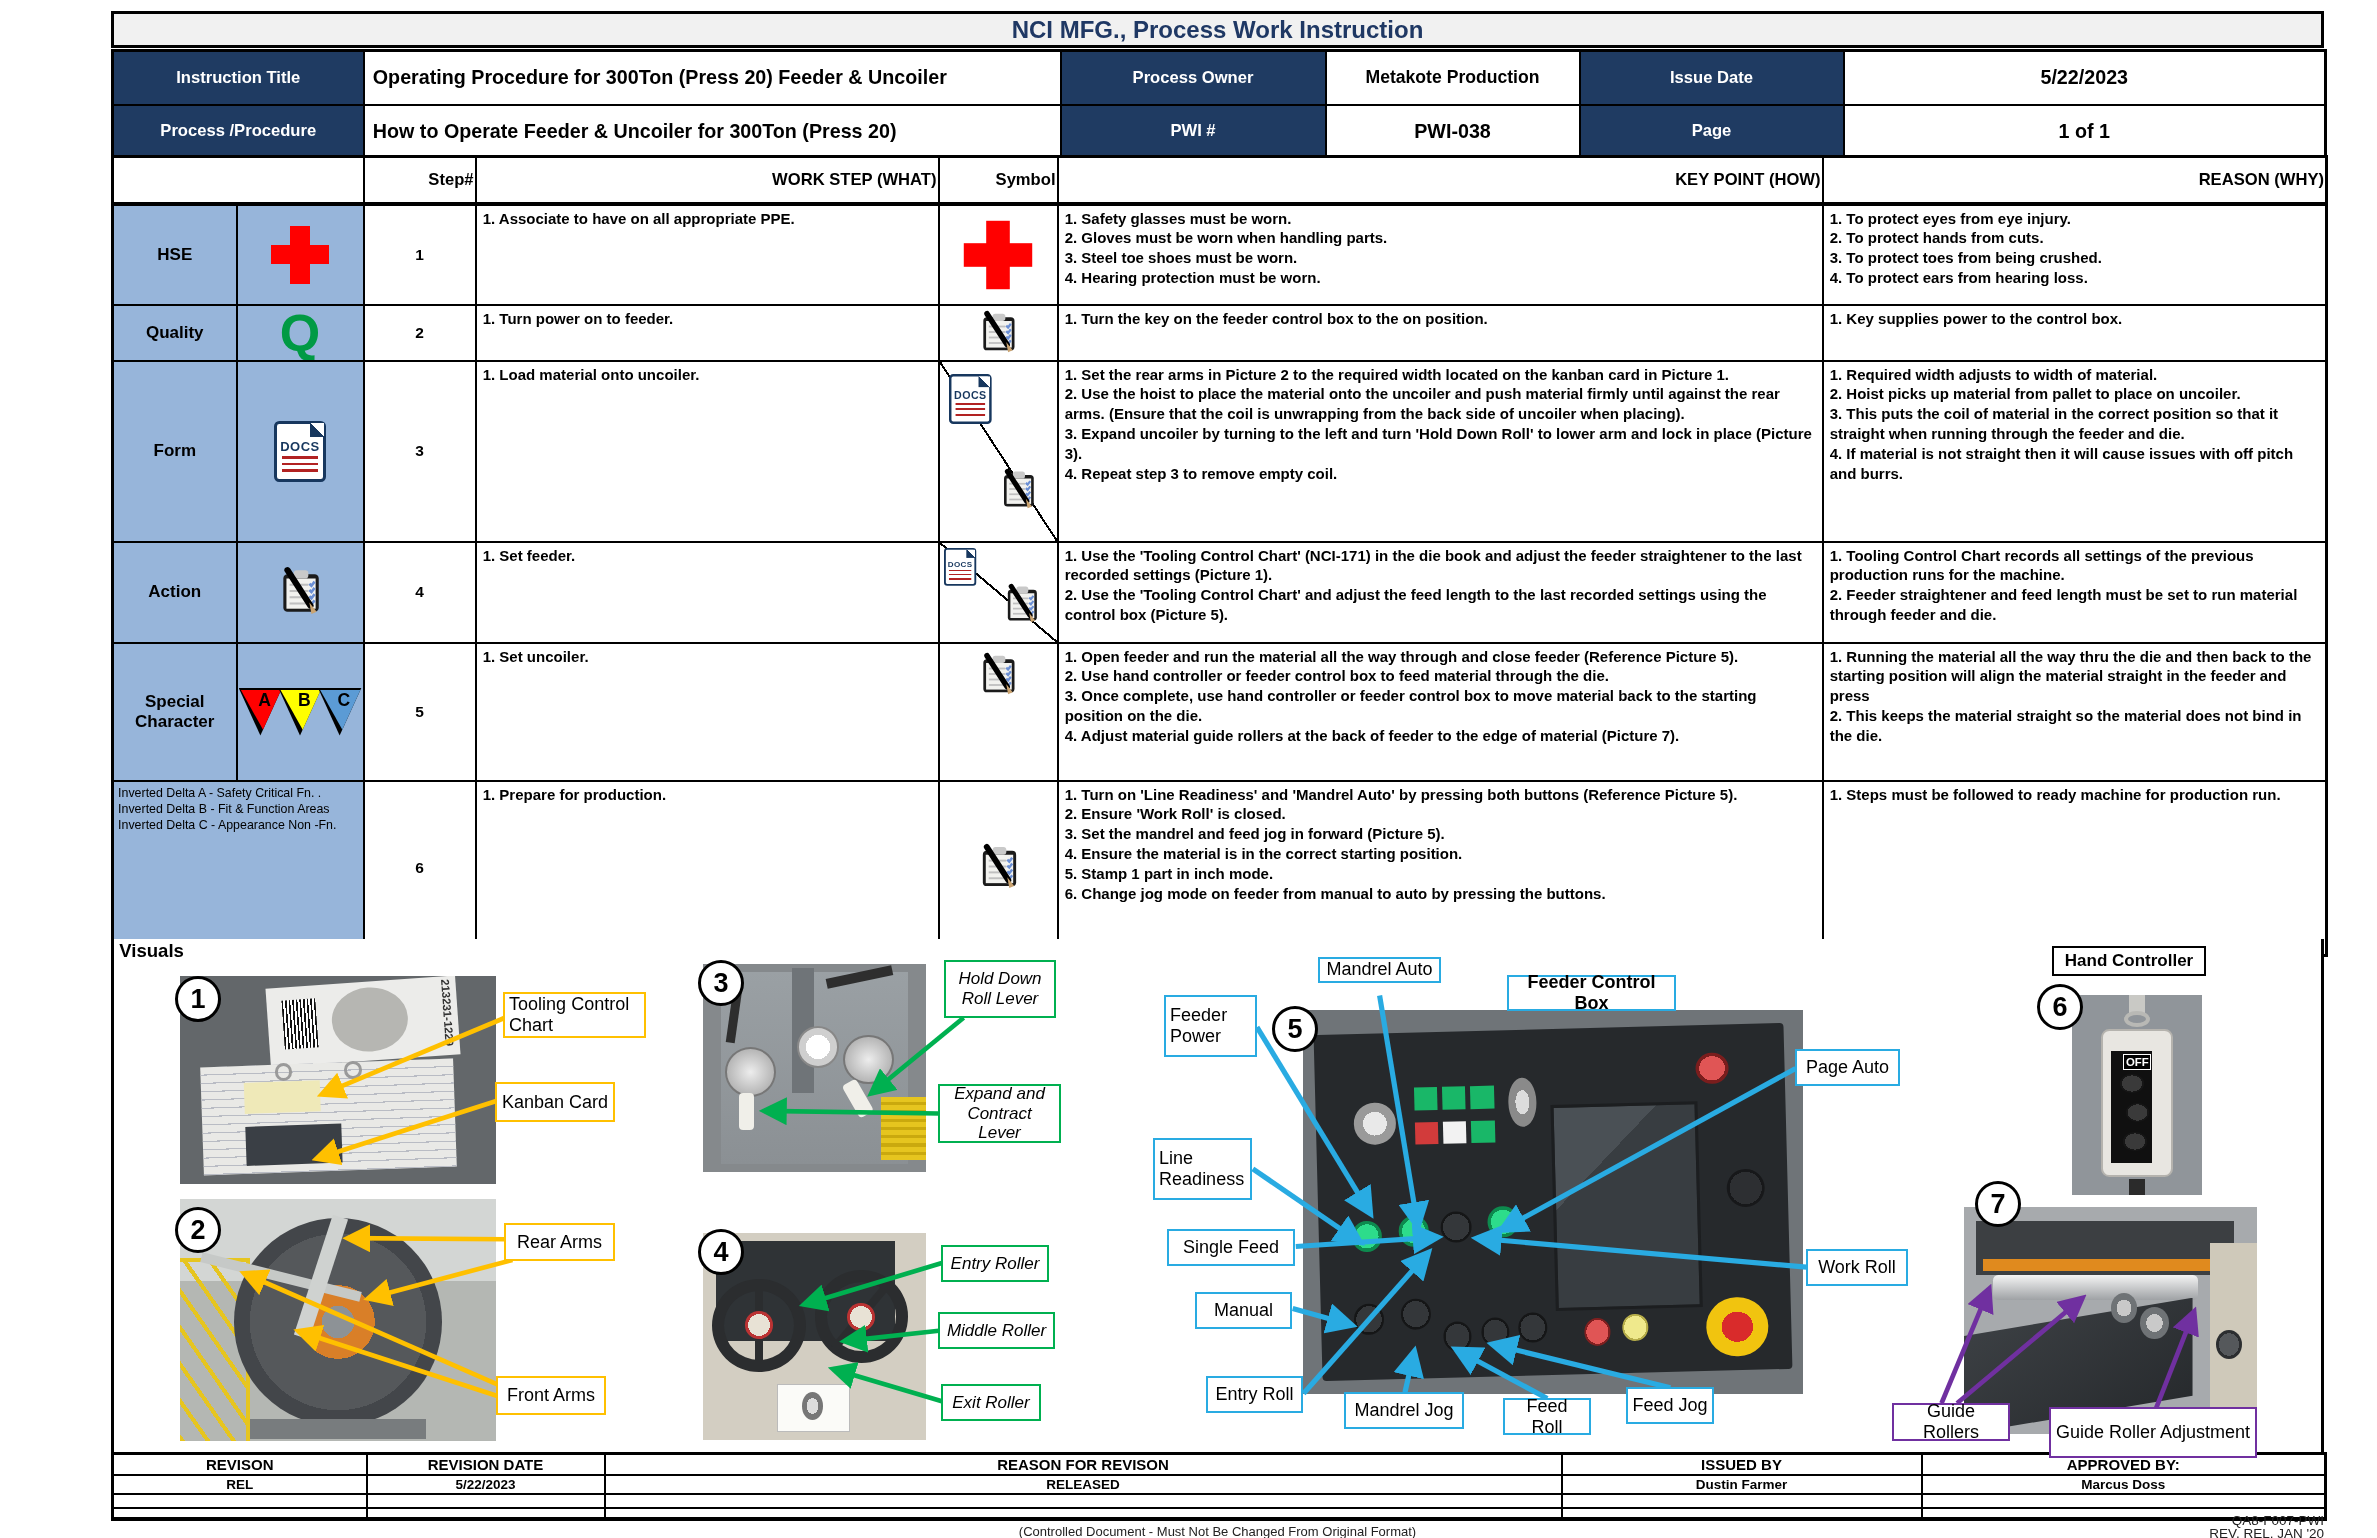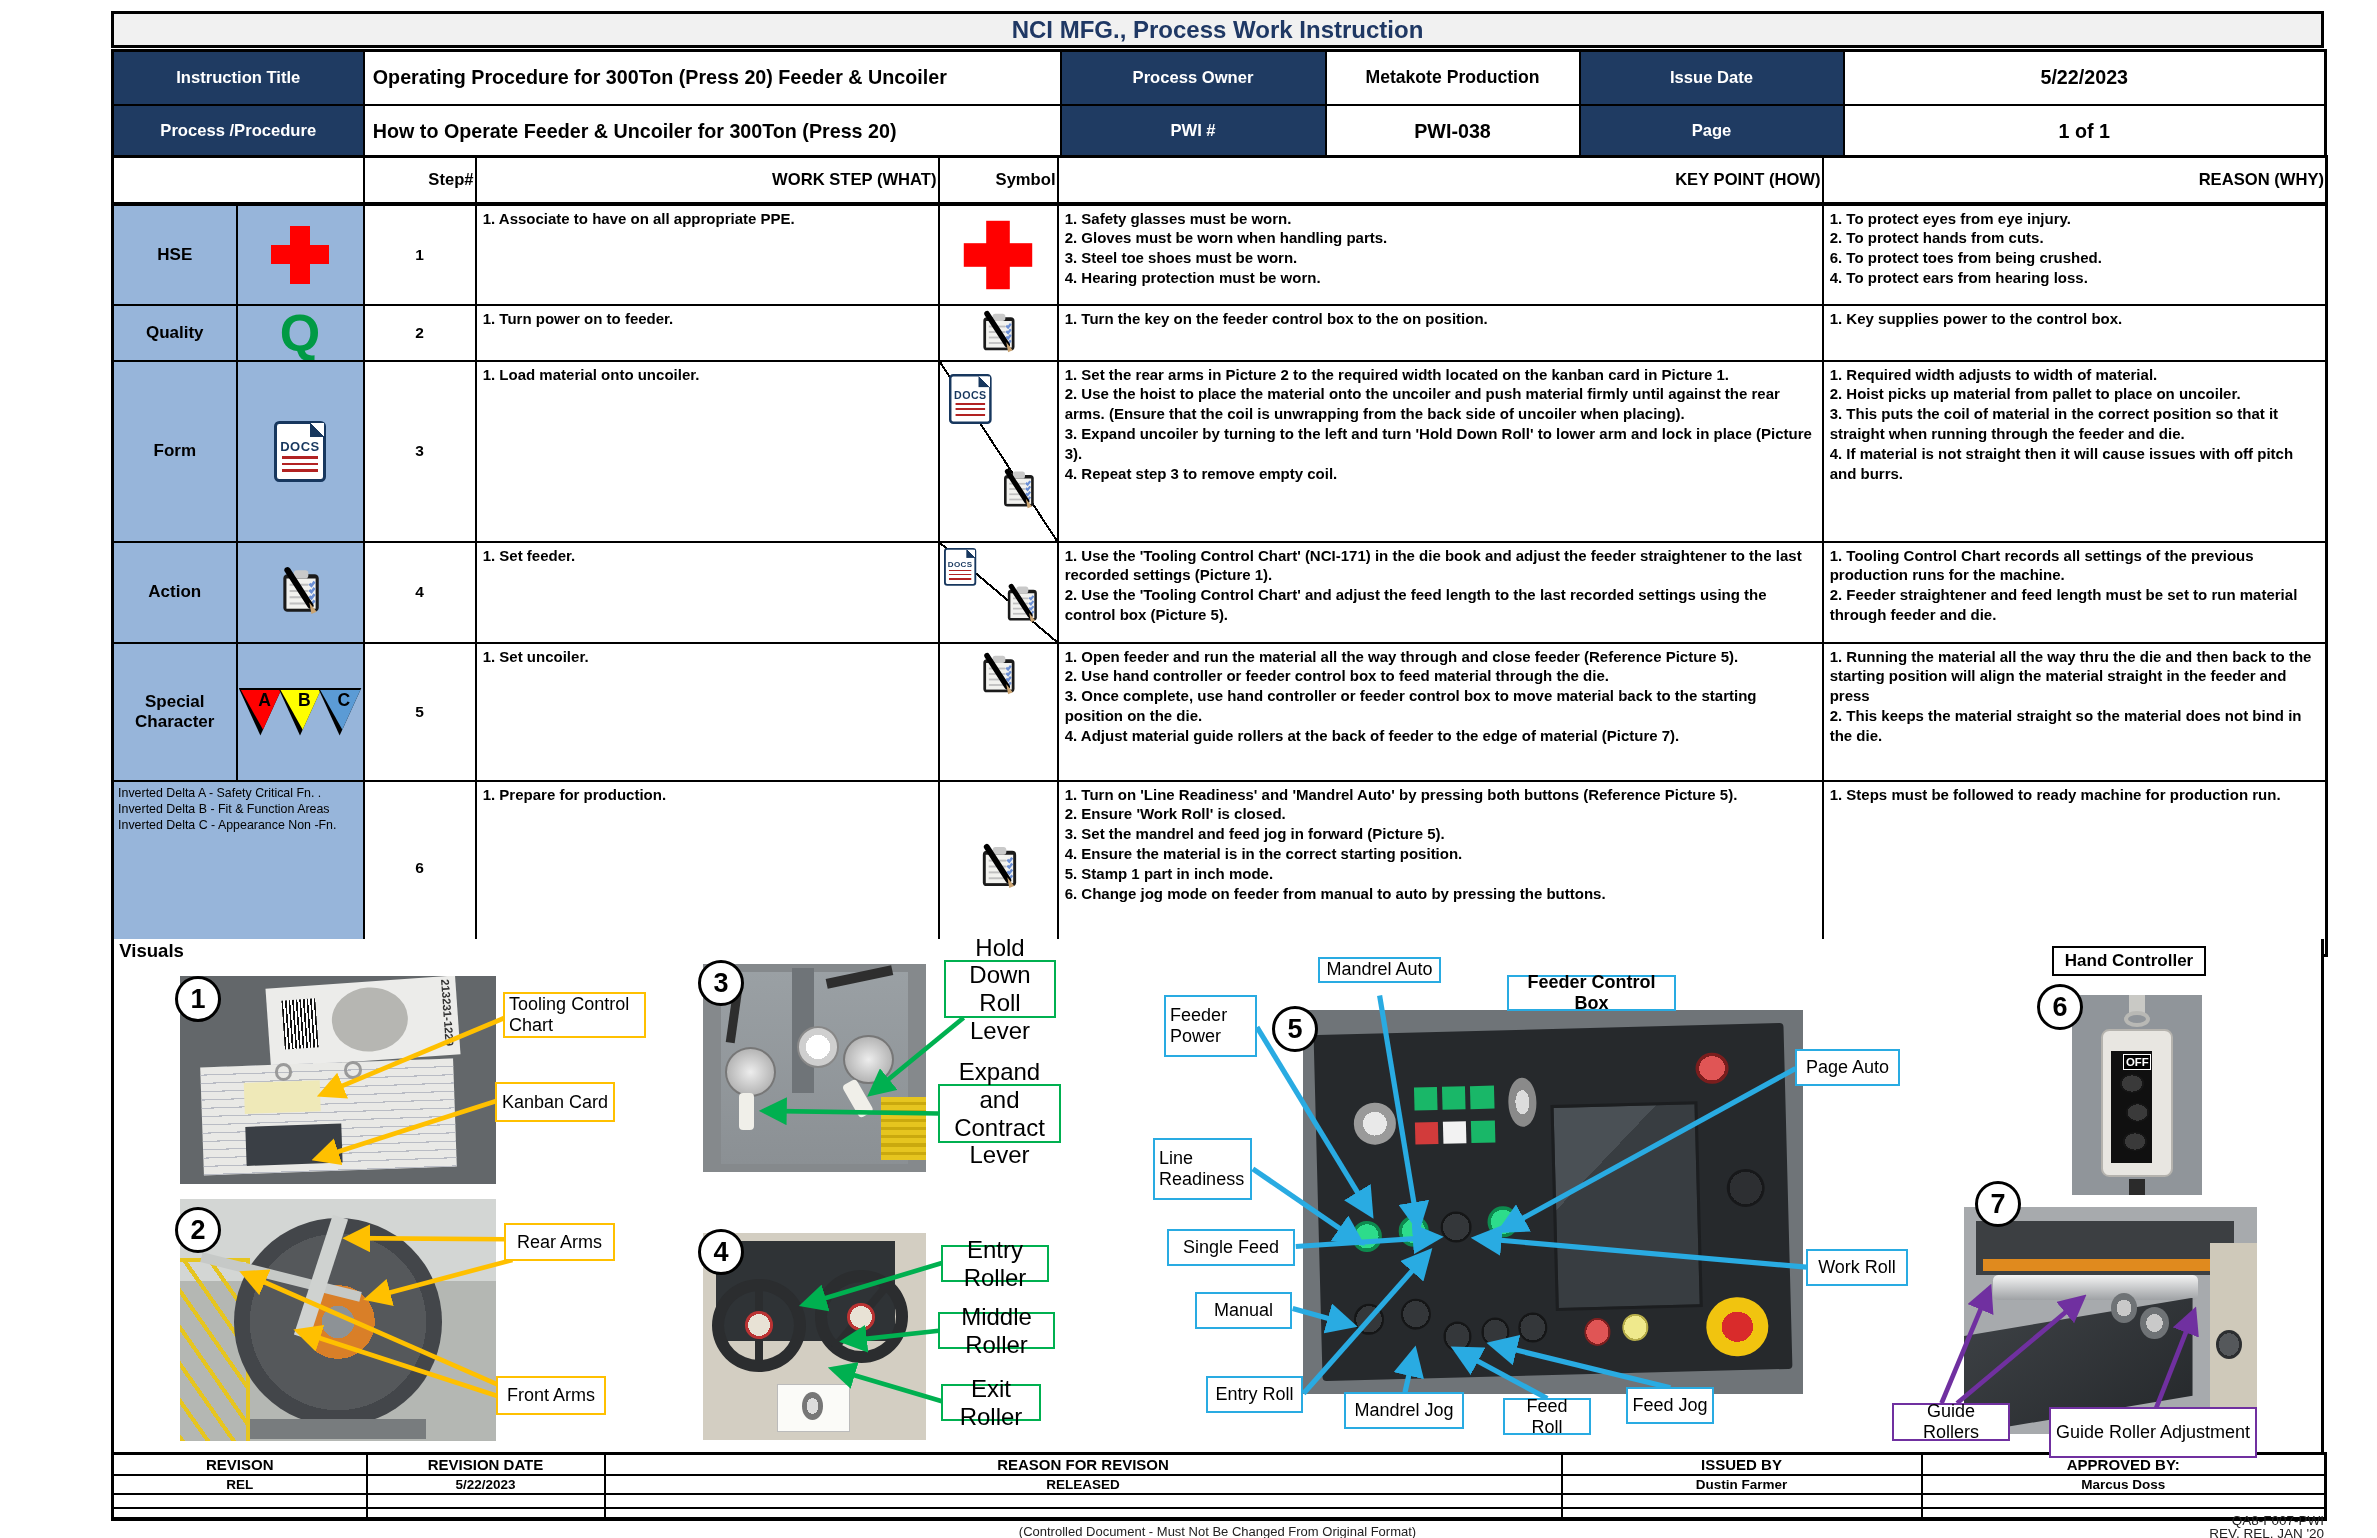--- a/index.html
+++ b/index.html
@@ -56,21 +56,21 @@
   #visuals{position:absolute;left:111px;top:939px;width:2213px;height:513px;background:#fff;
     border-left:3.1px solid #000;border-right:3.1px solid #000;box-sizing:border-box;}
   .vlabel{position:absolute;left:5.2px;top:1px;font-size:18.6px;font-weight:bold;z-index:6;}
   .photo{position:absolute;overflow:hidden;z-index:1;}
   .fig-num{position:absolute;width:46px;height:46px;border:3.6px solid #000;border-radius:50%;background:#fff;
     display:flex;align-items:center;justify-content:center;font-size:27px;font-weight:bold;z-index:7;box-sizing:border-box;}
   .co{position:absolute;background:#fff;border:2.6px solid #000;box-sizing:border-box;display:flex;
     align-items:center;justify-content:center;text-align:center;font-size:18px;line-height:1.15;
     white-space:pre-line;z-index:6;padding:1px 4.1px;}
   .co.orange{border-color:#FFC000;}
-  .co.green{border-color:#00B050;font-size:24px;}
+  .co.green{border-color:#00B050;font-size:17px;font-style:italic;}
   .co.blue{border-color:#29ABE2;}
   .co.purple{border-color:#7030A0;}
   .co.blk{border-color:#000;border-width:2.1px;}
   .co.bold{font-weight:bold;}
   .co.tl{justify-content:flex-start;text-align:left;}
   #arrows{position:absolute;left:0;top:0;width:2213px;height:513px;z-index:5;pointer-events:none;}
   
   .abs{position:absolute;}
   
   table.rev{position:absolute;left:111px;top:1452px;width:2213px;border-collapse:collapse;
@@ -149,21 +149,21 @@
       <td class="work">1. Associate to have on all appropriate PPE.</td>
       <td class="symc">
             <div class="cross big"></div>
           </td>
       <td class="key">1. Safety glasses must be worn.
 2. Gloves must be worn when handling parts.
 3. Steel toe shoes must be worn.
 4. Hearing protection must be worn.</td>
       <td class="reason">1. To protect eyes from eye injury.
 2. To protect hands from cuts.
-6. To protect toes from being crushed.
+3. To protect toes from being crushed.
 4. To protect ears from hearing loss.</td>
     </tr>
 
     <tr style="height:39px">
       <td class="sym-l">Quality</td>
       <td class="sym-i">
             <div class="q">Q</div>
           </td>
       <td class="step">2</td>
       <td class="work">1. Turn power on to feeder.</td>

